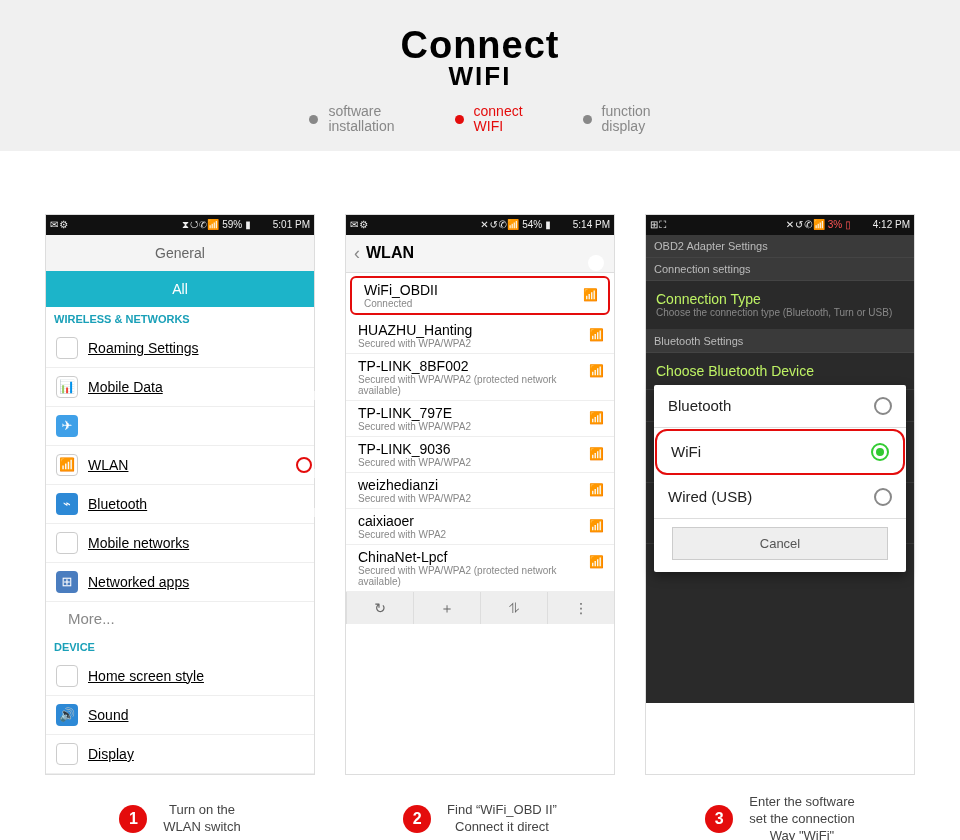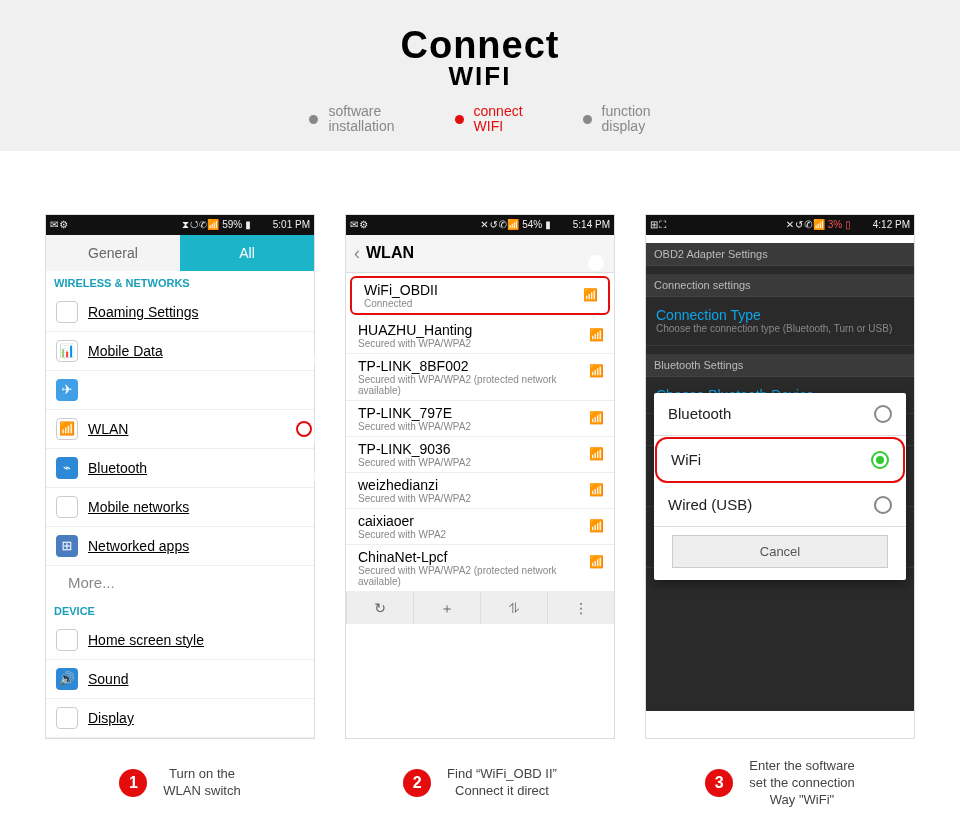--- a/index.html
+++ b/index.html
@@ -19,21 +19,21 @@
   
   .phones { display: flex; justify-content: center; gap: 32px; margin-top: 64px; padding: 0 20px; }
   .phone { width: 268px; background:#fff; box-shadow: 0 0 0 1px #ddd; }
   .statusbar { height: 20px; background:#111; color:#eee; font-size:10px; display:flex; justify-content:space-between; align-items:center; padding:0 4px; }
   .statusbar .l,.statusbar .r { display:flex; gap:3px; align-items:center; }
   .pix { font-size:10px; letter-spacing:-1px; }
   .stat-time{font-size:10px;margin-left:20px;}
   .stat-bat{font-size:10px;}
 
   
-  .tabs { display:flex; }
+  .tabs { display:flex;flex-direction:column; }
   .tabs div { flex:1; text-align:center; padding:10px 0; font-size:14px; color:#666; background:#f4f4f4; }
   .tabs .on { background:#1cb4c9; color:#fff; }
   .grouplabel { color:#1aa0b8; font-size:11px; font-weight:700; padding:6px 8px 4px; }
   .row { display:flex; align-items:center; padding:8px 10px; border-bottom:1px solid #eee; font-size:14px; min-height:38px; }
   .row .mico { width:22px; height:22px; margin-right:10px; border-radius:4px; display:flex; align-items:center; justify-content:center; font-size:13px; color:#fff; }
   .ico-roam{background:#fff;border:1px solid #ccc;color:#d52;}
   .ico-mob{background:#fff;border:1px solid #ccc;color:#4a9;}
   .ico-air{background:#3fa0e8;}
   .ico-wifi{background:#fff;border:1px solid #ccc;color:#555;}
   .ico-bt{background:#2d89d6;}
@@ -60,23 +60,23 @@
   .wrow{padding:4px 12px;border-bottom:1px solid #eee;position:relative;}
   .wrow .nm{font-size:14px;}
   .wrow .sub{font-size:10px;color:#888;}
   .wrow .wifiico{position:absolute;right:10px;top:10px;color:#666;font-size:12px;}
   .wrow.sel{border:2px solid #e40c0c; border-radius:6px; margin:3px 4px;}
   .bot{display:flex;background:#eee;height:32px;}
   .bot div{flex:1;text-align:center;line-height:32px;color:#666;border-left:1px solid #ddd;font-size:14px;}
 
   
   .dark{background:#2a2a2a;color:#ccc;font-size:12px;position:relative;height:468px;}
-  .dark .hh{background:#3a3a3a;padding:5px 8px;font-size:11px;color:#bbb;border-bottom:1px solid #444;margin-top:8px;}
+  .dark .hh{background:#3a3a3a;padding:5px 8px;font-size:11px;color:#bbb;border-bottom:1px solid #444;}
   .dark .sect{padding:10px 10px;border-bottom:1px solid #3a3a3a;}
-  .dark .sect .t{font-size:14px;color:#0ea5e9;}
+  .dark .sect .t{font-size:14px;color:#bef264;}
   .dark .sect .s{font-size:10px;color:#888;line-height:1.2;}
   .dark .chk{position:absolute;right:10px;width:20px;height:20px;border:1px solid #666;top:50%;margin-top:-10px;}
   .dialog{position:absolute;top:150px;left:8px;right:8px;background:#fff;border-radius:2px;box-shadow:0 4px 12px rgba(0,0,0,.4);}
   .dopt{display:flex;align-items:center;justify-content:space-between;padding:12px 14px;border-bottom:1px solid #ddd;font-size:15px;color:#222;position:relative;}
   .dopt.sel{border:2px solid #e40c0c;border-radius:12px;margin:1px;}
   .radio{width:18px;height:18px;border:2px solid #888;border-radius:50%;position:relative;}
   .radio.on{border-color:#3c3;}
   .radio.on::after{content:"";position:absolute;inset:3px;border-radius:50%;background:#31c831;}
   .dbtn{margin:8px 18px 12px;padding:8px;text-align:center;color:#555;background:#eee;border:1px solid #ccc;font-size:13px;}
 

